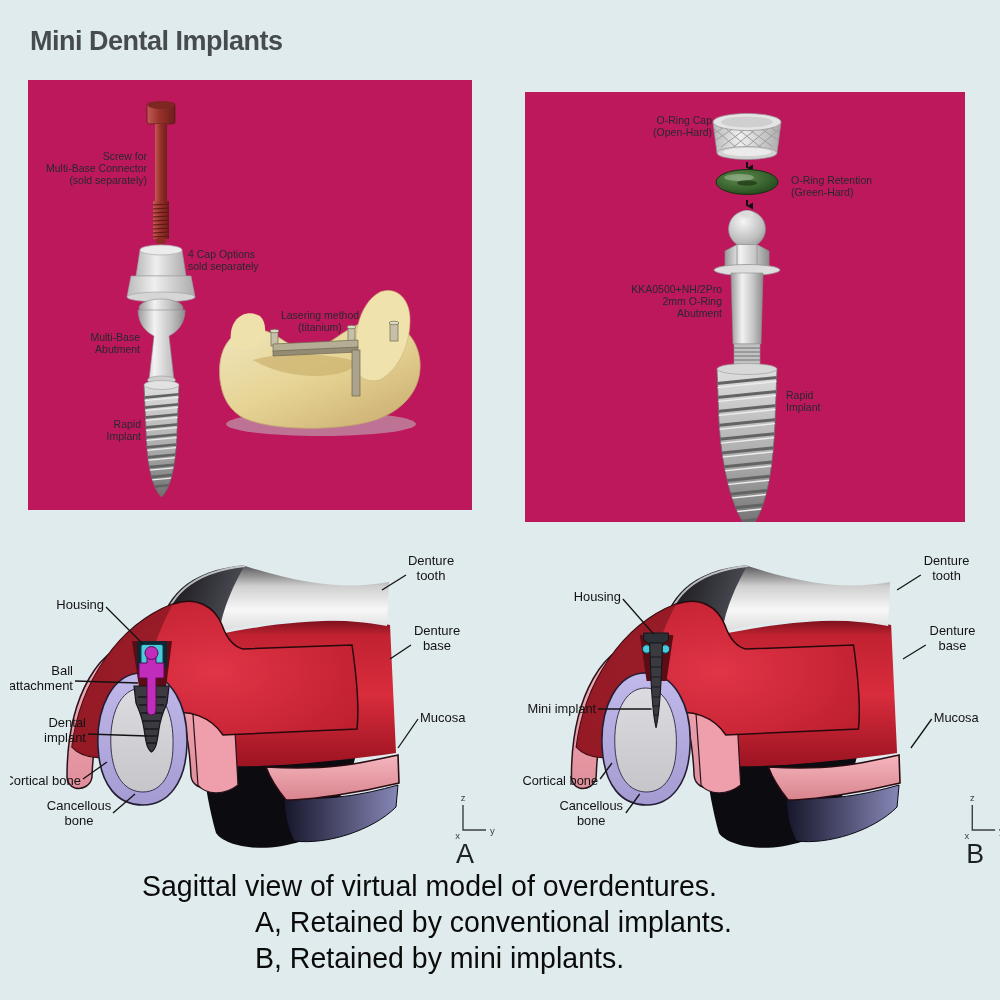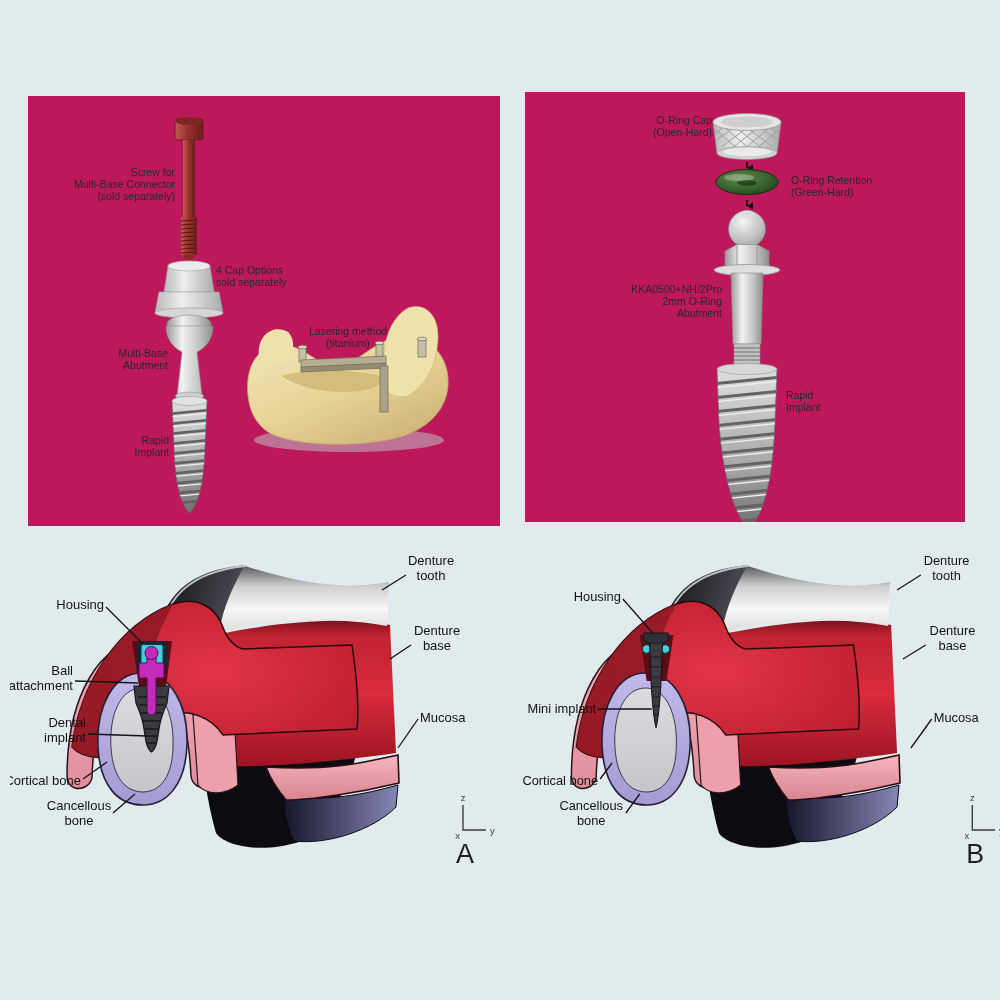--- a/index.html
+++ b/index.html
@@ -1,20 +1,20 @@
 <!DOCTYPE html>
 <html><head>
 <meta charset="utf-8">
 <style>
   html,body{margin:0;padding:0;}
   body{width:1000px;height:1000px;background:#e0ebed;font-family:"Liberation Sans",sans-serif;position:relative;overflow:hidden;}
   .page{position:absolute;inset:0;}
   .title{position:absolute;left:30px;top:26px;font-size:27px;font-weight:bold;color:#454b51;letter-spacing:-0.5px;}
   .panel{position:absolute;background:#be185d;}
-  .panel.left{left:28px;top:96px;width:444px;height:430px;padding-left:28px;}
+  .panel.left{left:28px;top:80px;width:444px;height:430px;}
   .panel.right{left:525px;top:92px;width:440px;height:430px;}
   .diagramA{position:absolute;left:10px;top:545px;width:490px;height:330px;}
   .diagramB{position:absolute;left:515px;top:545px;width:485px;height:330px;}
   .caption{position:absolute;left:0;top:868px;width:1000px;color:#0b0b0b;}
   .caption .cline{font-size:30px;line-height:36px;transform:scaleX(0.95);transform-origin:left;white-space:nowrap;}
   .caption .l1{margin-left:142px;}
   .caption .l2{margin-left:255px;}
   .caption .l3{margin-left:255px;}
   svg{display:block;}
   text{font-family:"Liberation Sans",sans-serif;}
@@ -123,20 +123,21 @@
         <path d="M57,232 C57,150 91,96 133,96 C176,96 208,148 211,228 C211,236 206,242 199,243 C190,244 182,240 181,231 C178,164 157,119 132,119 C108,119 84,166 82,232 C81,240 73,245 65,243 C60,241 57,237 57,232 Z" fill="url(#archGrad)" stroke="#27141c" stroke-width="1.5"></path>
         <path d="M180,128 C200,117 214,121 222,132 L228,240 C214,251 196,250 188,240 Z" fill="#ef9fab" stroke="#27141c" stroke-width="1.2"></path>
         <path d="M62,202 C70,138 108,80 163,59 C187,51 205,62 212,80 C217,94 225,102 233,104 L342,100 C347,134 349,165 347,184 L213,190 C201,172 179,164 159,169 C137,175 122,190 116,206 C97,216 73,214 62,202 Z" fill="url(#sliceGrad)" stroke="#27090d" stroke-width="1.5"></path>
         <path d="M62,202 C70,138 108,80 163,59 C147,88 133,130 125,170 C121,190 118,200 116,206 C97,216 73,214 62,202 Z" fill="#8e1a24" opacity="0.85"></path>
         <path d="M132,128 C103,128 86,162 88,202 C90,241 108,260 133,260 C158,260 176,238 177,199 C178,160 161,128 132,128 Z" fill="url(#corticalGrad)" stroke="#241e34" stroke-width="1.6"></path>
         <path d="M132,143 C110,143 99,170 101,203 C103,233 116,247 133,247 C151,247 163,230 163,200 C164,170 153,143 132,143 Z" fill="url(#cancellousGrad)" stroke="#3a3450" stroke-width="1"></path>
       </g>
     </defs>
   </svg>
 
+  <div class="title">Mini Dental Implants</div>
 
   <div class="panel left">
     <svg width="444" height="430" viewBox="0 0 444 430">
 
       <g>
         <rect x="119" y="23" width="28" height="21" rx="2.5" fill="url(#redShank)" stroke="#5e1a17" stroke-width="0.8"></rect>
         <ellipse cx="133" cy="25" rx="13.5" ry="4" fill="#7d2622"></ellipse>
         <rect x="127" y="44" width="12" height="78" fill="url(#redShank)"></rect>
         <rect x="125" y="121" width="16" height="38" fill="url(#redShank)"></rect>
         <g stroke="#5c1714" stroke-width="1.2">
@@ -412,14 +413,19 @@
     </g>
     <g>
       <path class="axis-line" d="M462,260 L462,285 L485,285"></path>
       <text class="axis-t" text-anchor="middle" x="462" y="256">z</text>
       <text class="axis-t" x="489" y="289">y</text>
       <text class="axis-t" text-anchor="end" x="459" y="294">x</text>
     </g>
     <text class="bigletter" x="456" y="318">B</text>
   </svg>
 
+  <div class="caption">
+    <div class="cline l1">Sagittal view of virtual model of overdentures.</div>
+    <div class="cline l2">A, Retained by conventional implants.</div>
+    <div class="cline l3">B, Retained by mini implants.</div>
+  </div>
 
 </div>
 
 </body></html>

